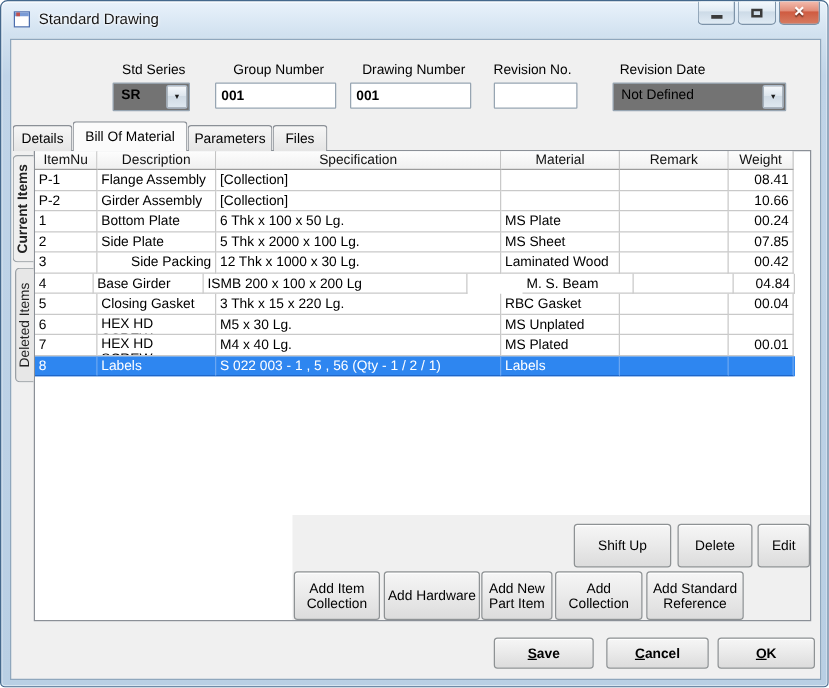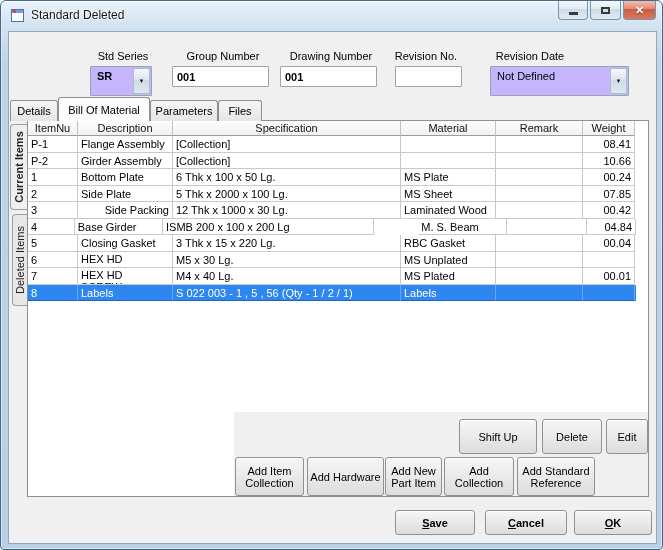--- a/index.html
+++ b/index.html
@@ -19,21 +19,21 @@
   .winbtn.red{background:linear-gradient(#f3bcae,#e08a76 45%,#cf5a40 46%,#d67b61);}
   .glyph-min{width:9px;height:3px;background:#3a3a3a;margin-top:7px;}
   .glyph-max{width:9px;height:7px;border:2px solid #3a3a3a;background:transparent;}
   .glyph-close{font-size:11px;font-weight:bold;color:#fff;text-shadow:0 1px 1px rgba(0,0,0,.45);line-height:17px;}
   
   .client{position:absolute;left:7px;top:30px;width:649px;height:513px;background:#f0f0f0;border:1px solid #8fa7bd;}
   .flabel{position:absolute;top:18px;height:13px;font-size:11px;color:#000;text-align:center;line-height:13px;}
   .tb{position:absolute;top:34px;height:21px;border:1px solid #97a5b2;border-radius:1px;background:#fff;
       font-family:"Liberation Sans",sans-serif;font-size:11px;padding:0 4px;color:#000;}
   .tb.bold{font-weight:bold;}
-  .combo{position:absolute;top:34px;height:30px;background:#c4b5fd;border:1px solid #97a5b2;border-radius:1px;}
+  .combo{position:absolute;top:34px;height:23px;background:#737373;border:1px solid #97a5b2;border-radius:1px;}
   .combo .val{position:absolute;left:6px;top:3px;font-size:11px;color:#000;white-space:nowrap;}
   .combo .val.bold{font-weight:bold;}
   .combo .arrowbox{position:absolute;right:1px;top:1px;bottom:1px;width:17px;
       background:linear-gradient(#f5f8fb,#dde6ee 45%,#cfdae4 46%,#dfe8f0);border:1px solid #aebccb;border-radius:2px;
       display:flex;align-items:center;justify-content:center;font-size:6px;color:#1c1c1c;}
   
   .htab{position:absolute;top:68px;height:21px;background:linear-gradient(#f6f6f6,#e5e5e5);
       border:1px solid #8b9097;border-bottom:none;border-radius:3px 3px 0 0;font-size:11px;
       display:flex;align-items:center;justify-content:center;z-index:1;}
   .htab.active{top:65px;height:24px;background:#fbfbfb;z-index:3;}
@@ -65,21 +65,21 @@
 </style>
 </head>
 <body>
 
 <div class="dialog">
 
   <div class="app-icon">
       <div class="bar"></div>
       <div class="dot"></div>
     </div>
-  <div class="title-text">Standard Deleted</div>
+  <div class="title-text">Standard Drawing</div>
   <div class="winbtn light" style="left:557px;width:30px;">
     <span class="glyph-min"></span>
     </div>
   <div class="winbtn light" style="left:589px;width:31px;">
     <span class="glyph-max"></span>
     </div>
   <div class="winbtn red" style="left:622px;width:33px;">
     <span class="glyph-close">✕</span>
     </div>
 

